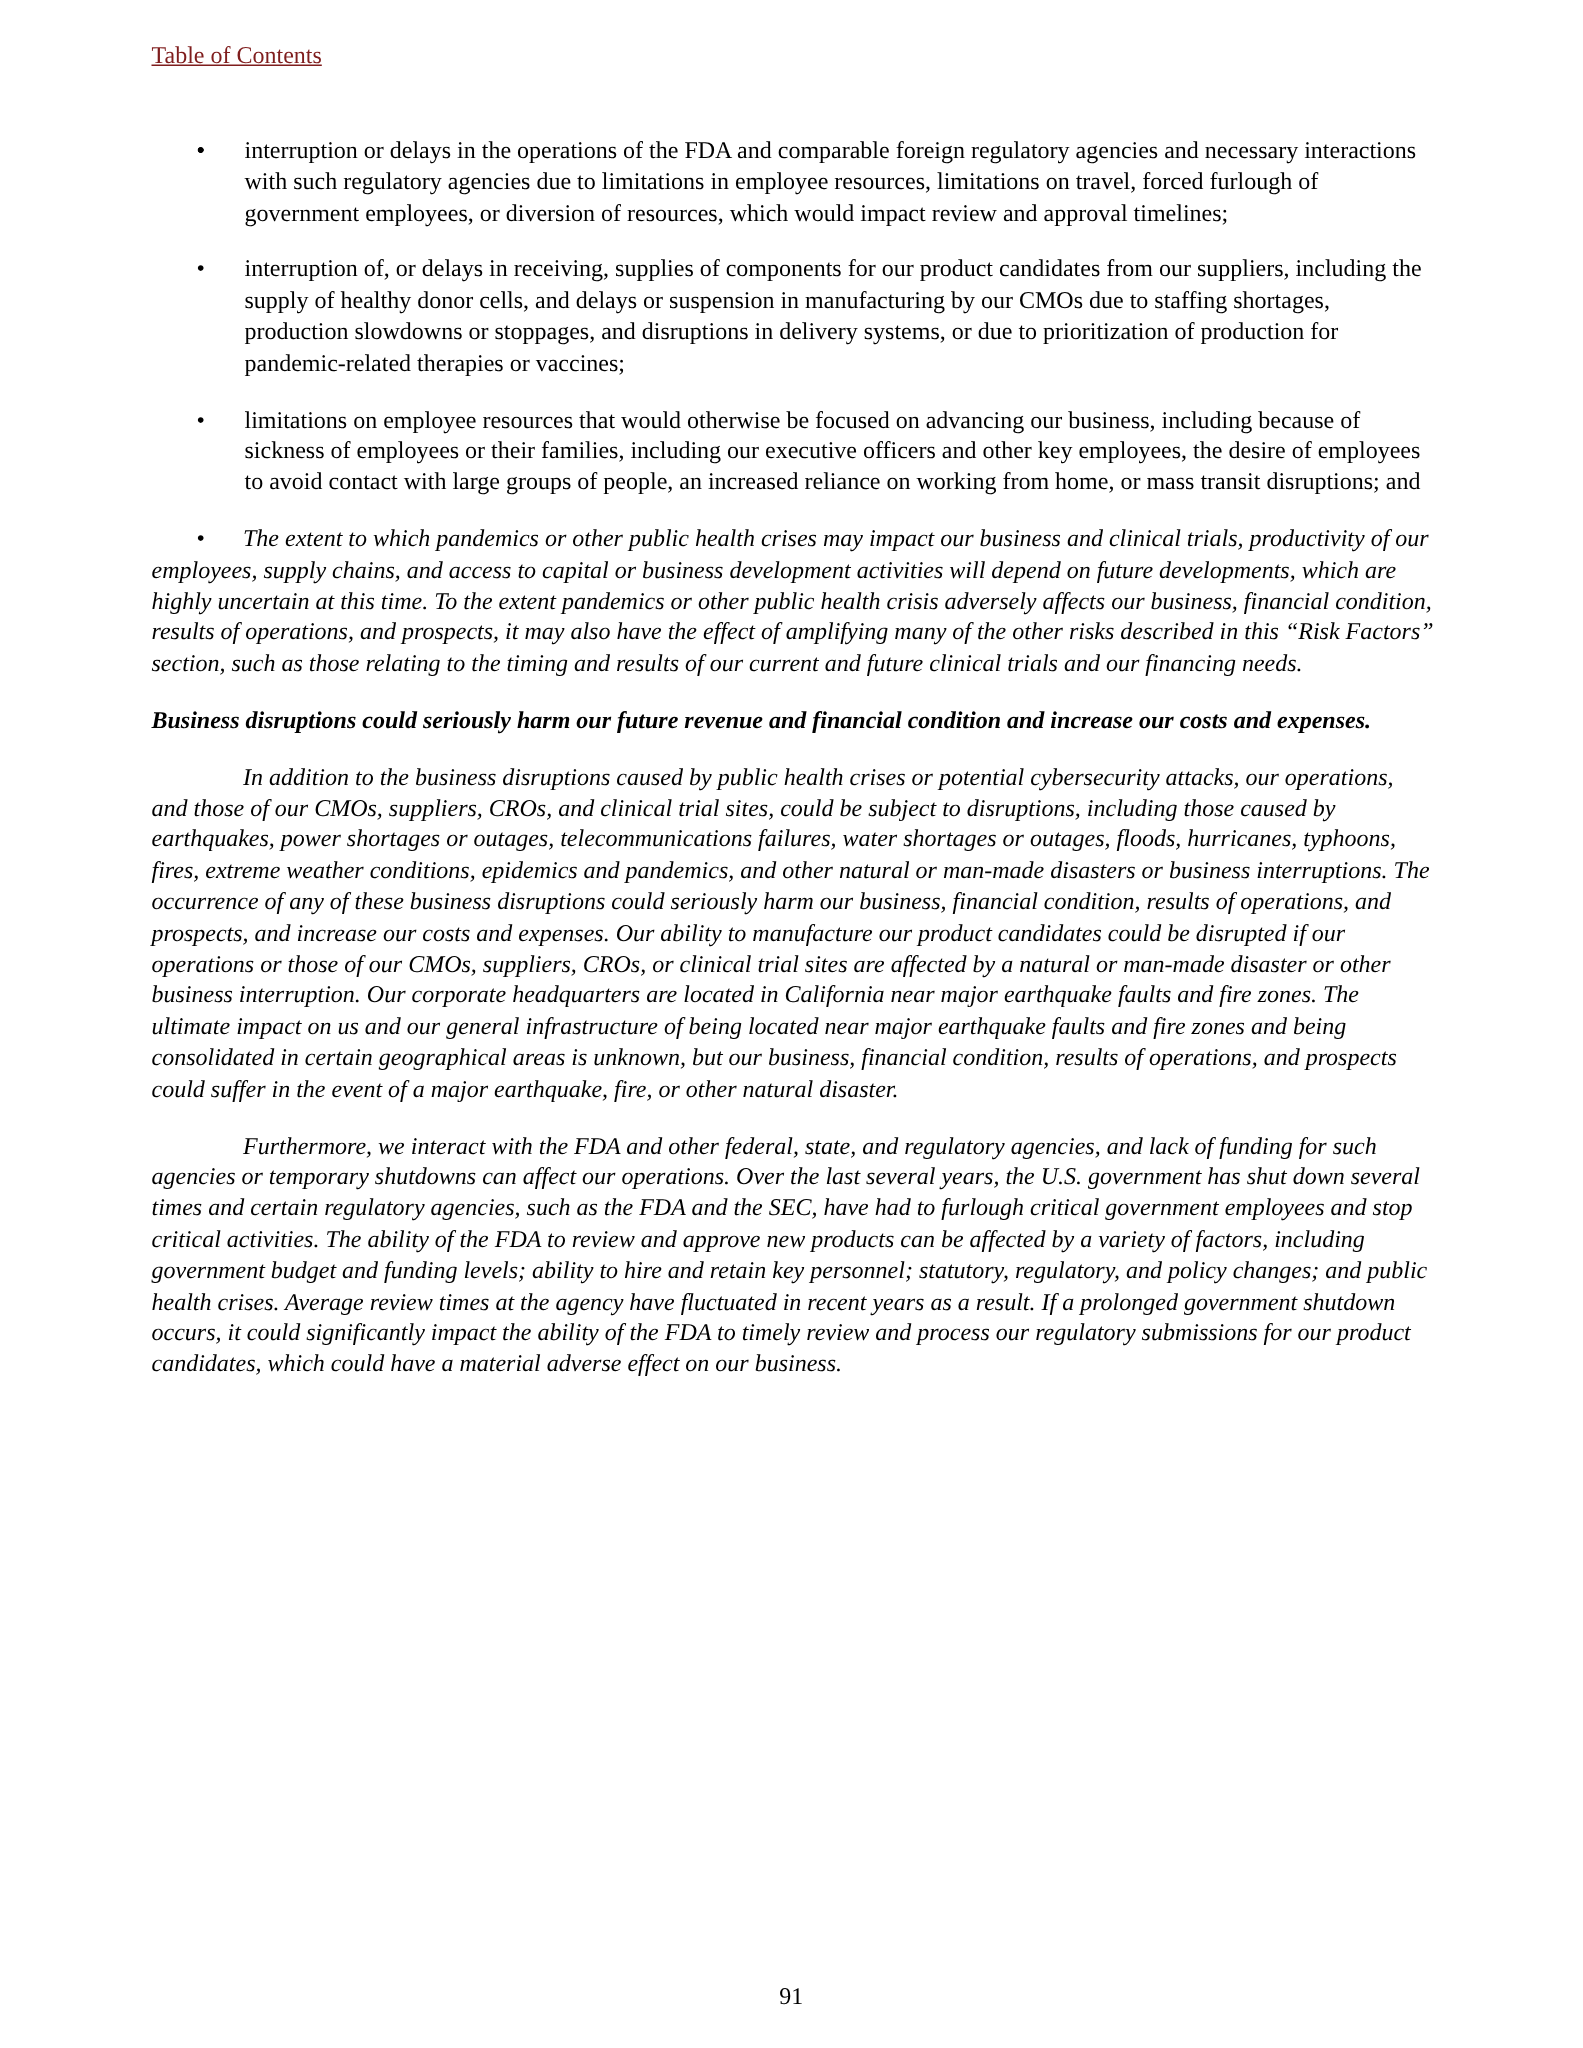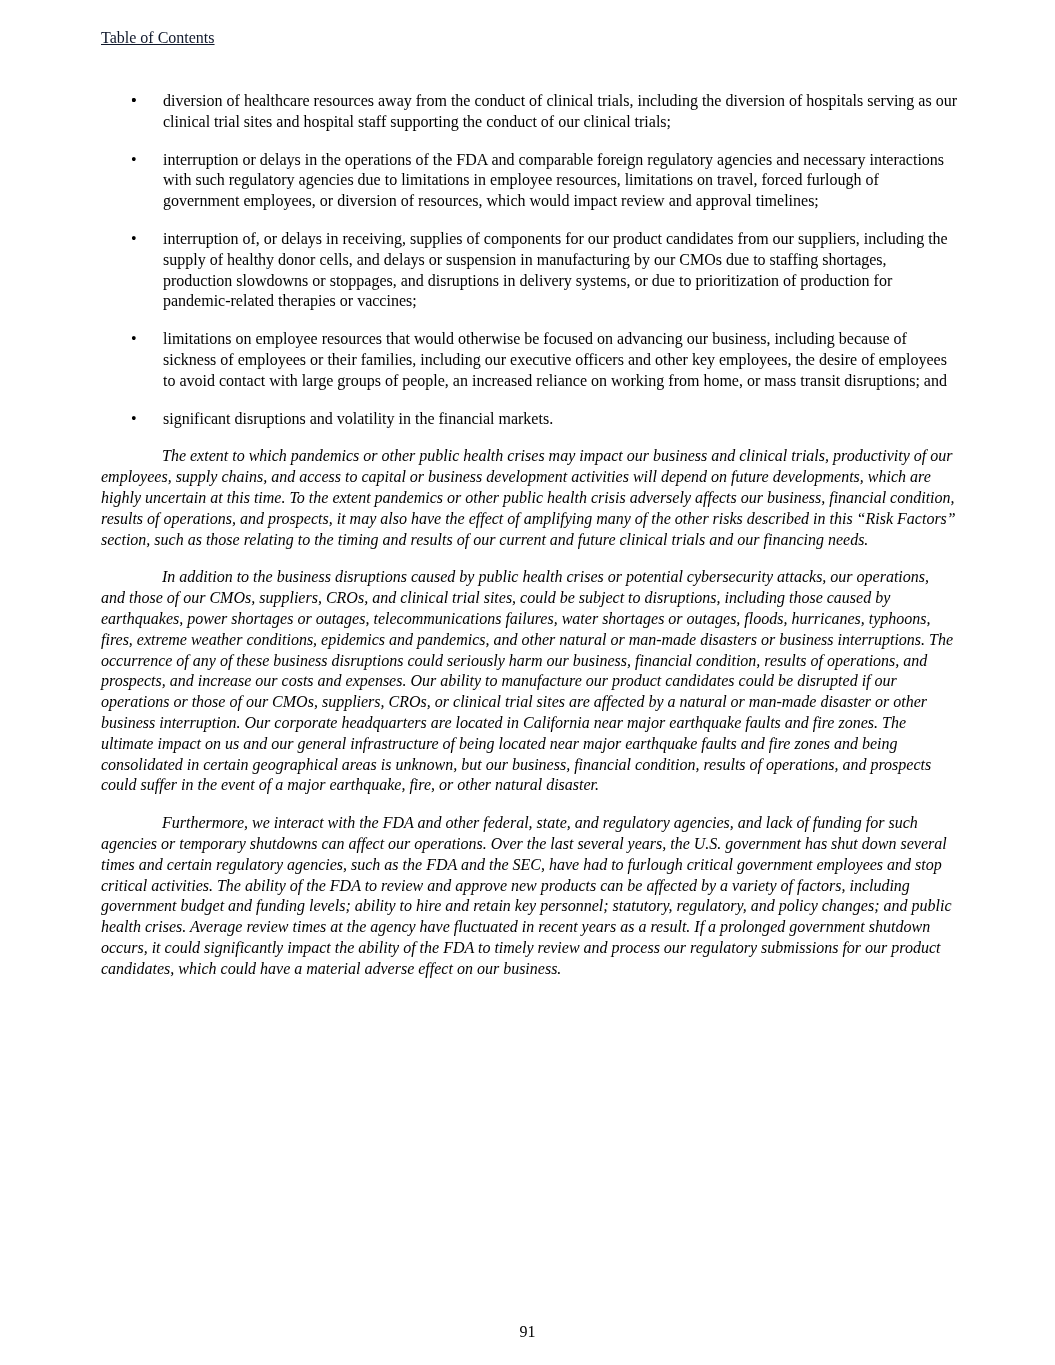--- a/index.html
+++ b/index.html
@@ -3,21 +3,21 @@
 <meta charset="utf-8">
 <style>
   html, body { margin: 0; padding: 0; background: #ffffff; }
   body {
     width: 1055px; height: 1365px; position: relative; overflow: hidden;
     font-family: "Liberation Serif", serif; color: #000000;
     font-size: 16px; line-height: 20.8px;
   }
   .toc-link {
     position: absolute; left: 101px; top: 28px;
-    color: #0f172a; text-decoration: underline; font-size: 16px; line-height: 20px;
+    color: #7f1d1d; text-decoration: underline; font-size: 16px; line-height: 20px;
   }
   .content { position: absolute; left: 101px; top: 74px; width: 856px; }
   ul.bullets { list-style: none; margin: 0; padding: 0; }
   ul.bullets li { position: relative; padding-left: 62px; margin: 0 0 17px 0; }
   ul.bullets li .bullet { position: absolute; left: 30px; top: 0; }
   p { margin: 0 0 17px 0; }
   p.indent { text-indent: 61px; font-style: italic; }
   p.heading { font-weight: bold; font-style: italic; }
   .page-number {
     position: absolute; left: 0; width: 1055px; top: 1322px; text-align: center;
@@ -28,38 +28,37 @@
 
 <a class="toc-link">Table of Contents</a>
 
 <div class="content">
   <ul class="bullets">
     <li>
       <span class="bullet">•</span>
     </li>
     <li>
       <span class="bullet">•</span>
-      <span>diversion of healthcare resources away from the conduct of clinical trials, including the diversion of hospitals serving as our clinical trial sites and hospital staff supporting the conduct of our clinical trials;</span>
     </li>
     <li>
       <span class="bullet">•</span>
       <span>interruption or delays in the operations of the FDA and comparable foreign regulatory agencies and necessary interactions with such regulatory agencies due to limitations in employee resources, limitations on travel, forced furlough of government employees, or diversion of resources, which would impact review and approval timelines;</span>
     </li>
     <li>
       <span class="bullet">•</span>
       <span>interruption of, or delays in receiving, supplies of components for our product candidates from our suppliers, including the supply of healthy donor cells, and delays or suspension in manufacturing by our CMOs due to staffing shortages, production slowdowns or stoppages, and disruptions in delivery systems, or due to prioritization of production for pandemic-related therapies or vaccines;</span>
     </li>
     <li>
       <span class="bullet">•</span>
       <span>limitations on employee resources that would otherwise be focused on advancing our business, including because of sickness of employees or their families, including our executive officers and other key employees, the desire of employees to avoid contact with large groups of people, an increased reliance on working from home, or mass transit disruptions; and</span>
     </li>
     <li>
       <span class="bullet">•</span>
-      <span>significant disruptions and volatility in the financial markets.</span>
     </li>
   </ul>
 
   <p class="indent">The extent to which pandemics or other public health crises may impact our business and clinical trials, productivity of our employees, supply chains, and access to capital or business development activities will depend on future developments, which are highly uncertain at this time. To the extent pandemics or other public health crisis adversely affects our business, financial condition, results of operations, and prospects, it may also have the effect of amplifying many of the other risks described in this “Risk Factors” section, such as those relating to the timing and results of our current and future clinical trials and our financing needs.</p>
+  <p class="heading">Business disruptions could seriously harm our future revenue and financial condition and increase our costs and expenses.</p>
   <p class="indent">In addition to the business disruptions caused by public health crises or potential cybersecurity attacks, our operations, and those of our CMOs, suppliers, CROs, and clinical trial sites, could be subject to disruptions, including those caused by earthquakes, power shortages or outages, telecommunications failures, water shortages or outages, floods, hurricanes, typhoons, fires, extreme weather conditions, epidemics and pandemics, and other natural or man-made disasters or business interruptions. The occurrence of any of these business disruptions could seriously harm our business, financial condition, results of operations, and prospects, and increase our costs and expenses. Our ability to manufacture our product candidates could be disrupted if our operations or those of our CMOs, suppliers, CROs, or clinical trial sites are affected by a natural or man-made disaster or other business interruption. Our corporate headquarters are located in California near major earthquake faults and fire zones. The ultimate impact on us and our general infrastructure of being located near major earthquake faults and fire zones and being consolidated in certain geographical areas is unknown, but our business, financial condition, results of operations, and prospects could suffer in the event of a major earthquake, fire, or other natural disaster.</p>
   <p class="indent">Furthermore, we interact with the FDA and other federal, state, and regulatory agencies, and lack of funding for such agencies or temporary shutdowns can affect our operations. Over the last several years, the U.S. government has shut down several times and certain regulatory agencies, such as the FDA and the SEC, have had to furlough critical government employees and stop critical activities. The ability of the FDA to review and approve new products can be affected by a variety of factors, including government budget and funding levels; ability to hire and retain key personnel; statutory, regulatory, and policy changes; and public health crises. Average review times at the agency have fluctuated in recent years as a result. If a prolonged government shutdown occurs, it could significantly impact the ability of the FDA to timely review and process our regulatory submissions for our product candidates, which could have a material adverse effect on our business.</p>
 </div>
 
 <div class="page-number">91</div>
 
 </body></html>

